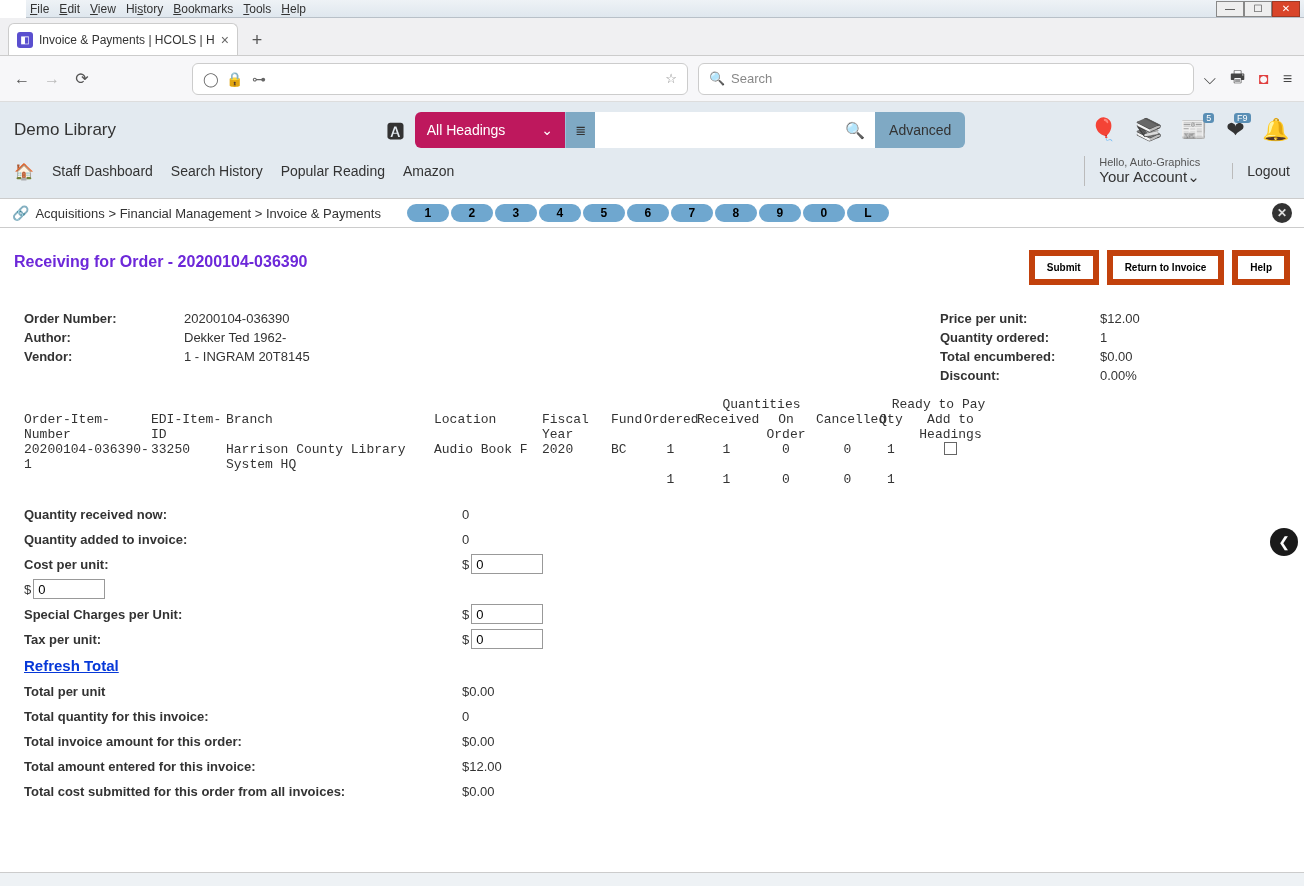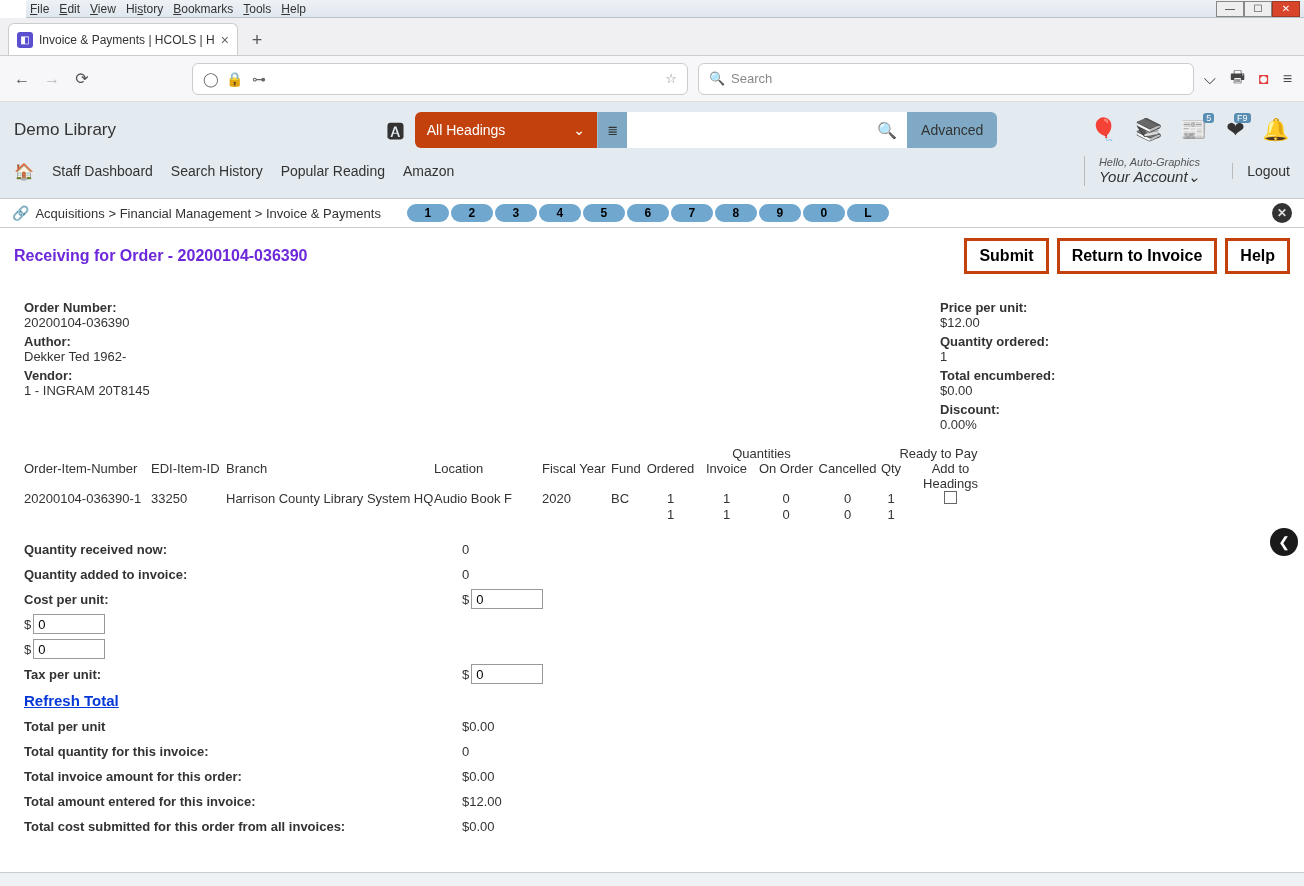--- a/index.html
+++ b/index.html
@@ -32,62 +32,62 @@
 .star { margin-left:auto; color:#888;}
 .search-field { flex:1; height:32px; border:1px solid #ccc; border-radius:6px; display:flex; align-items:center; padding:0 10px; gap:6px; color:#888; background:#fff;}
 .toolbar-icons { display:flex; gap:14px; color:#444; font-size:16px; align-items:center;}
 .pocket-icon { color:#e04040; }
 
 
 .lib-header { background:#e3eaf0; padding:10px 14px 6px 14px; }
 .lib-row1 { display:flex; align-items:center; gap:10px;}
 .lib-name { font-size:17px; color:#333; font-weight:normal;}
 .headings-group { margin-left:260px; display:flex; align-items:center; height:36px;}
-.headings-select { background:#c2410c; color:#fff; height:36px; border-radius:6px 0 0 6px; display:flex; align-items:center; padding:0 12px; gap:68px; font-size:14px;}
+.headings-select { background:#be185d; color:#fff; height:36px; border-radius:6px 0 0 6px; display:flex; align-items:center; padding:0 12px; gap:36px; font-size:14px;}
 .headings-db { background:#7fa9c4; color:#333; height:36px; width:30px; display:flex; align-items:center; justify-content:center; border-left:1px solid #9cc0d8;}
 .headings-input { height:36px; width:240px; border:none; background:#fff;}
 .headings-search { height:36px; width:40px; background:#fff; display:flex; align-items:center; justify-content:center; color:#5a8fb5; font-size:16px;}
 .advanced-btn { height:36px; background:#7fa9c4; color:#333; display:flex; align-items:center; padding:0 14px; border-radius:0 6px 6px 0; font-size:14px;}
 .lib-icons-right { margin-left:auto; display:flex; align-items:center; gap:18px; font-size:22px; color:#333;}
 .balloon { color:#a020f0;}
 .news-badge { position:relative; font-size:22px;}
 .news-badge .badge { position:absolute; top:-4px; right:-6px; background:#5a8fb5; color:#fff; font-size:9px; border-radius:3px; padding:0 3px;}
 
 .lib-row2 { display:flex; align-items:center; gap:18px; margin-top:8px; padding-bottom:6px;}
 .lib-row2 .home-icon { font-size:16px; color:#333;}
 .lib-row2 a { color:#333; text-decoration:none; font-size:14px;}
-.account-block { margin-left:auto; text-align:left; border-left:1px solid #bbb; padding-left:14px; font-size:12px;font-style:italic;}
+.account-block { margin-left:auto; text-align:left; border-left:1px solid #bbb; padding-left:14px; font-size:12px;}
 .account-block .greet { color:#555; font-size:11px;}
 .account-block .acct { font-size:15px; color:#333;}
 .logout { margin-left:14px; border-left:1px solid #bbb; padding-left:14px; font-size:14px; color:#333;}
 
 
 .crumb-row { background:#fff; border-top:1px solid #ccc; border-bottom:1px solid #ccc; padding:4px 12px; display:flex; align-items:center; gap:6px; font-size:13px;}
 .crumb-row .link-icon { font-size:14px; color:#333;}
 .crumbs { color:#333;}
 .pills { display:flex; gap:0; margin-left:18px;}
 .pill { background:#6fa7cf; color:#000; font-weight:bold; width:42px; height:18px; border-radius:9px; display:flex; align-items:center; justify-content:center; margin-left:2px; font-size:12px;}
 .close-circle { margin-left:auto; width:20px; height:20px; border-radius:50%; background:#333; color:#ddd; display:flex; align-items:center; justify-content:center; font-size:12px; font-weight:bold;}
 
 
 .page-header { display:flex; align-items:center; padding:10px 14px;}
 .page-title { font-size:16px; font-weight:bold; color:#6d28d9;}
 .page-actions { margin-left:auto; display:flex; gap:8px;}
-.btn { border:3px solid #c2410c; background:#fff; padding:6px 12px; font-size:16px; font-weight:bold; cursor:pointer;}
+.btn { border:6px solid #c2410c; background:#fff; padding:6px 12px; font-size:10px; font-weight:bold; cursor:pointer;margin-top:12px;}
 
 
 .order-details { display:flex; padding:16px 24px 6px 24px; gap:60px; font-size:13px;}
 .od-left { flex:1;}
 .od-right { width:340px;}
-.od-row { display:flex; margin-bottom:4px;flex-direction:column;}
+.od-row { display:flex; margin-bottom:4px;}
 .od-label { font-weight:bold; width:160px;}
 .od-val { }
 
 
-.line-table { padding:4px 24px; font-size:13px;}
+.line-table { padding:4px 24px; font-size:13px;font-family:Liberation Mono, monospace;}
 .lt-super { display:flex;}
 .lt-cols { display:flex;}
 .lt-row { display:flex;}
 .lt-cell { }
 .c-order { width:127px;}
 .c-edi { width:75px;}
 .c-branch { width:208px;}
 .c-loc { width:108px;}
 .c-fy { width:69px;}
 .c-fund { width:33px;}
@@ -279,21 +279,21 @@
     <div style="width:119px; text-align:center">Ready to Pay</div>
   </div>
   <div class="lt-cols">
     <div class="lt-cell c-order">Order-Item-Number</div>
     <div class="lt-cell c-edi">EDI-Item-ID</div>
     <div class="lt-cell c-branch">Branch</div>
     <div class="lt-cell c-loc">Location</div>
     <div class="lt-cell c-fy">Fiscal Year</div>
     <div class="lt-cell c-fund">Fund</div>
     <div class="lt-cell c-ordered">Ordered</div>
-    <div class="lt-cell c-received">Invoice</div>
+    <div class="lt-cell c-received">Received</div>
     <div class="lt-cell c-onorder">On Order</div>
     <div class="lt-cell c-cancelled">Cancelled</div>
     <div class="lt-cell c-qty">Qty</div>
     <div class="lt-cell c-addinv">Add to Headings</div>
   </div>
   <div class="lt-row">
     <div class="lt-cell c-order">20200104-036390-1</div>
     <div class="lt-cell c-edi">33250</div>
     <div class="lt-cell c-branch">Harrison County Library System HQ</div>
     <div class="lt-cell c-loc">Audio Book F</div>
@@ -338,20 +338,21 @@
         <input value="0" style="">
       </div>
     </div>
   <div class="fin-row">
       <div class="fin-input">
         <span>$</span>
         <input value="0" style="">
       </div>
     </div>
   <div class="fin-row">
+      <div class="fin-label">Special Charges per Unit:</div>
       <div class="fin-input">
         <span>$</span>
         <input value="0" style="">
       </div>
     </div>
   <div class="fin-row">
       <div class="fin-label">Tax per unit:</div>
       <div class="fin-input">
         <span>$</span>
         <input value="0" style="">

